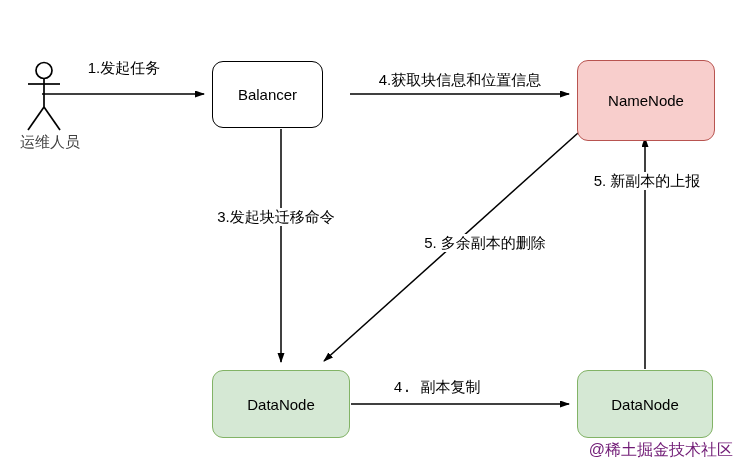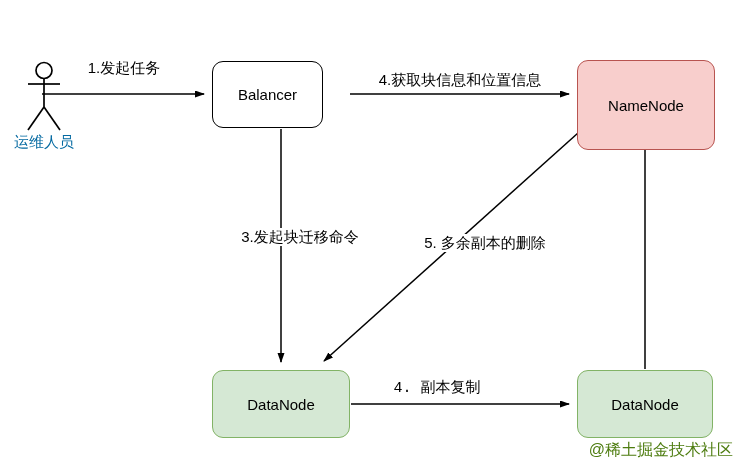--- a/index.html
+++ b/index.html
@@ -19,45 +19,45 @@
     position: absolute;
     display: flex; align-items: center; justify-content: center;
     border-radius: 11px;
     border: 1.6px solid #000;
     font-size: 15px;
     color: #000;
     background: #fff;
     text-align: center;
   }
   .node-balancer   { left: 212px; top: 61px;  width: 111px; height: 67px; }
-  .node-namenode   { left: 577px; top: 60px;  width: 138px; height: 90px; }
+  .node-namenode   { left: 577px; top: 60px;  width: 138px; height: 81px; }
   .node-datanode-a { left: 212px; top: 370px; width: 138px; height: 68px; }
   .node-datanode-b { left: 577px; top: 370px; width: 136px; height: 68px; }
 
   .edge-label {
     position: absolute;
     transform: translate(-50%, -50%);
     font-size: 15px;
     color: #000;
     white-space: nowrap;
     background: #ffffff;
     padding: 0 1px;
     line-height: 1.2;
   }
   .lbl-1 { left: 124px; top: 68px;  }
   .lbl-2 { left: 460px; top: 80px;  }
-  .lbl-3 { left: 300px; top: 217px; margin-top: 20px; }
+  .lbl-3 { left: 276px; top: 217px; }
   .lbl-4 { left: 437px; top: 389px; font-family: Liberation Mono, monospace; }
   .lbl-5 { left: 647px; top: 181px; }
   .lbl-6 { left: 485px; top: 243px; }
 
   .actor-wrap { position: absolute; left: 10px; top: 55px; width: 90px; text-align: center; }
   .actor-label {
-    position: absolute; left: 14px; top: 133px;
-    font-size: 15px; color: #0369a1; white-space: nowrap;
+    position: absolute; left: 20px; top: 133px;
+    font-size: 15px; color: #404040; white-space: nowrap;
   }
 
   .watermark {
     position: absolute;
     right: 12px; top: 440px;
     font-size: 16px;
     white-space: nowrap;
   }
 </style>
 </head>
@@ -107,16 +107,17 @@
   </div>
 
   <div class="node node-datanode-b" style="background-color: rgb(213, 232, 212); border-color: rgb(130, 179, 102);">
     <span>DataNode</span>
   </div>
 
   <div class="edge-label lbl-1">1.发起任务</div>
   <div class="edge-label lbl-2">4.获取块信息和位置信息</div>
   <div class="edge-label lbl-3">3.发起块迁移命令</div>
   <div class="edge-label lbl-4">4. 副本复制</div>
+  <div class="edge-label lbl-5">5. 新副本的上报</div>
   <div class="edge-label lbl-6">5. 多余副本的删除</div>
 
-  <div class="watermark" style="color: #4d7c0f;">@稀土掘金技术社区</div>
+  <div class="watermark" style="color: #701a75;">@稀土掘金技术社区</div>
 </div>
 
 </body></html>

